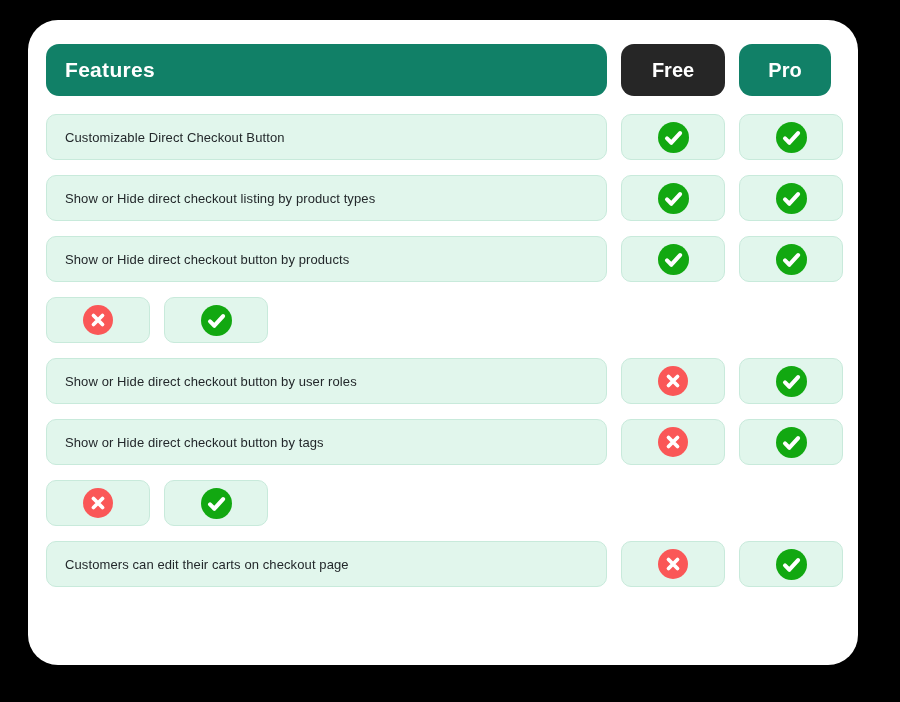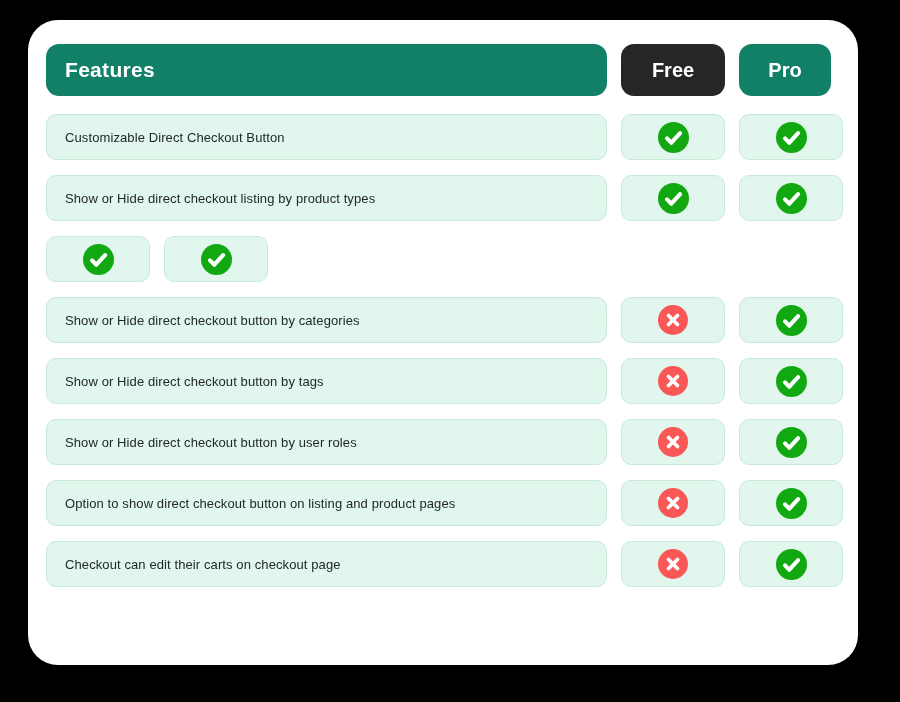--- a/index.html
+++ b/index.html
@@ -147,64 +147,88 @@
         <svg width="31" height="31" viewBox="0 0 32 32">
           <circle class="check-circle" cx="16" cy="16" r="16"></circle>
           <path class="icon-stroke" d="M9.3 16.9l4.5 4.5 9-10" stroke-width="4.2"></path>
         </svg>
       </span>
 
     </div>
   </div>
 
   <div class="row">
-    <div class="cell status-cell">
-      <span class="icon">
-        <svg width="31" height="31" viewBox="0 0 32 32">
-          <circle class="check-circle" cx="16" cy="16" r="16"></circle>
-          <path class="icon-stroke" d="M9.3 16.9l4.5 4.5 9-10" stroke-width="4.2"></path>
-        </svg>
-      </span>
-
-    </div>
-    <div class="cell status-cell">
-      <span class="icon">
-        <svg width="31" height="31" viewBox="0 0 32 32">
-          <circle class="check-circle" cx="16" cy="16" r="16"></circle>
-          <path class="icon-stroke" d="M9.3 16.9l4.5 4.5 9-10" stroke-width="4.2"></path>
-        </svg>
-      </span>
-
-    </div>
-  </div>
-
-  <div class="row">
-    <div class="cell feature-cell">
-      <span>Show or Hide direct checkout button by categories</span>
-    </div>
-    <div class="cell status-cell">
-
-      <span class="icon">
-        <svg width="30" height="30" viewBox="0 0 32 32">
-          <circle class="cross-circle" cx="16" cy="16" r="16"></circle>
-          <path class="icon-stroke" d="M11.2 11.2l9.6 9.6M20.8 11.2l-9.6 9.6" stroke-width="4"></path>
-        </svg>
-      </span>
-    </div>
-    <div class="cell status-cell">
-      <span class="icon">
-        <svg width="31" height="31" viewBox="0 0 32 32">
-          <circle class="check-circle" cx="16" cy="16" r="16"></circle>
-          <path class="icon-stroke" d="M9.3 16.9l4.5 4.5 9-10" stroke-width="4.2"></path>
-        </svg>
-      </span>
-
-    </div>
-  </div>
-
+    <div class="cell feature-cell">
+      <span>Show or Hide direct checkout button by products</span>
+    </div>
+    <div class="cell status-cell">
+      <span class="icon">
+        <svg width="31" height="31" viewBox="0 0 32 32">
+          <circle class="check-circle" cx="16" cy="16" r="16"></circle>
+          <path class="icon-stroke" d="M9.3 16.9l4.5 4.5 9-10" stroke-width="4.2"></path>
+        </svg>
+      </span>
+
+    </div>
+    <div class="cell status-cell">
+      <span class="icon">
+        <svg width="31" height="31" viewBox="0 0 32 32">
+          <circle class="check-circle" cx="16" cy="16" r="16"></circle>
+          <path class="icon-stroke" d="M9.3 16.9l4.5 4.5 9-10" stroke-width="4.2"></path>
+        </svg>
+      </span>
+
+    </div>
+  </div>
+
+  <div class="row">
+    <div class="cell status-cell">
+
+      <span class="icon">
+        <svg width="30" height="30" viewBox="0 0 32 32">
+          <circle class="cross-circle" cx="16" cy="16" r="16"></circle>
+          <path class="icon-stroke" d="M11.2 11.2l9.6 9.6M20.8 11.2l-9.6 9.6" stroke-width="4"></path>
+        </svg>
+      </span>
+    </div>
+    <div class="cell status-cell">
+      <span class="icon">
+        <svg width="31" height="31" viewBox="0 0 32 32">
+          <circle class="check-circle" cx="16" cy="16" r="16"></circle>
+          <path class="icon-stroke" d="M9.3 16.9l4.5 4.5 9-10" stroke-width="4.2"></path>
+        </svg>
+      </span>
+
+    </div>
+  </div>
+
+
+  <div class="row">
+    <div class="cell feature-cell">
+      <span>Show or Hide direct checkout button by user roles</span>
+    </div>
+    <div class="cell status-cell">
+
+      <span class="icon">
+        <svg width="30" height="30" viewBox="0 0 32 32">
+          <circle class="cross-circle" cx="16" cy="16" r="16"></circle>
+          <path class="icon-stroke" d="M11.2 11.2l9.6 9.6M20.8 11.2l-9.6 9.6" stroke-width="4"></path>
+        </svg>
+      </span>
+    </div>
+    <div class="cell status-cell">
+      <span class="icon">
+        <svg width="31" height="31" viewBox="0 0 32 32">
+          <circle class="check-circle" cx="16" cy="16" r="16"></circle>
+          <path class="icon-stroke" d="M9.3 16.9l4.5 4.5 9-10" stroke-width="4.2"></path>
+        </svg>
+      </span>
+
+    </div>
+  </div>
 
   <div class="row">
     <div class="cell feature-cell">
       <span>Show or Hide direct checkout button by tags</span>
     </div>
     <div class="cell status-cell">
 
       <span class="icon">
         <svg width="30" height="30" viewBox="0 0 32 32">
           <circle class="cross-circle" cx="16" cy="16" r="16"></circle>
@@ -217,70 +241,43 @@
         <svg width="31" height="31" viewBox="0 0 32 32">
           <circle class="check-circle" cx="16" cy="16" r="16"></circle>
           <path class="icon-stroke" d="M9.3 16.9l4.5 4.5 9-10" stroke-width="4.2"></path>
         </svg>
       </span>
 
     </div>
   </div>
 
   <div class="row">
-    <div class="cell feature-cell">
-      <span>Show or Hide direct checkout button by user roles</span>
-    </div>
-    <div class="cell status-cell">
-
-      <span class="icon">
-        <svg width="30" height="30" viewBox="0 0 32 32">
-          <circle class="cross-circle" cx="16" cy="16" r="16"></circle>
-          <path class="icon-stroke" d="M11.2 11.2l9.6 9.6M20.8 11.2l-9.6 9.6" stroke-width="4"></path>
-        </svg>
-      </span>
-    </div>
-    <div class="cell status-cell">
-      <span class="icon">
-        <svg width="31" height="31" viewBox="0 0 32 32">
-          <circle class="check-circle" cx="16" cy="16" r="16"></circle>
-          <path class="icon-stroke" d="M9.3 16.9l4.5 4.5 9-10" stroke-width="4.2"></path>
-        </svg>
-      </span>
-
-    </div>
-  </div>
-
-  <div class="row">
-    <div class="cell feature-cell">
-      <span>Option to show direct checkout button on listing and product pages</span>
-    </div>
-    <div class="cell status-cell">
-
-      <span class="icon">
-        <svg width="30" height="30" viewBox="0 0 32 32">
-          <circle class="cross-circle" cx="16" cy="16" r="16"></circle>
-          <path class="icon-stroke" d="M11.2 11.2l9.6 9.6M20.8 11.2l-9.6 9.6" stroke-width="4"></path>
-        </svg>
-      </span>
-    </div>
-    <div class="cell status-cell">
-      <span class="icon">
-        <svg width="31" height="31" viewBox="0 0 32 32">
-          <circle class="check-circle" cx="16" cy="16" r="16"></circle>
-          <path class="icon-stroke" d="M9.3 16.9l4.5 4.5 9-10" stroke-width="4.2"></path>
-        </svg>
-      </span>
-
-    </div>
-  </div>
-
-  <div class="row">
-    <div class="cell feature-cell">
-      <span>Checkout can edit their carts on checkout page</span>
+    <div class="cell status-cell">
+
+      <span class="icon">
+        <svg width="30" height="30" viewBox="0 0 32 32">
+          <circle class="cross-circle" cx="16" cy="16" r="16"></circle>
+          <path class="icon-stroke" d="M11.2 11.2l9.6 9.6M20.8 11.2l-9.6 9.6" stroke-width="4"></path>
+        </svg>
+      </span>
+    </div>
+    <div class="cell status-cell">
+      <span class="icon">
+        <svg width="31" height="31" viewBox="0 0 32 32">
+          <circle class="check-circle" cx="16" cy="16" r="16"></circle>
+          <path class="icon-stroke" d="M9.3 16.9l4.5 4.5 9-10" stroke-width="4.2"></path>
+        </svg>
+      </span>
+
+    </div>
+  </div>
+
+  <div class="row">
+    <div class="cell feature-cell">
+      <span>Customers can edit their carts on checkout page</span>
     </div>
     <div class="cell status-cell">
 
       <span class="icon">
         <svg width="30" height="30" viewBox="0 0 32 32">
           <circle class="cross-circle" cx="16" cy="16" r="16"></circle>
           <path class="icon-stroke" d="M11.2 11.2l9.6 9.6M20.8 11.2l-9.6 9.6" stroke-width="4"></path>
         </svg>
       </span>
     </div>

